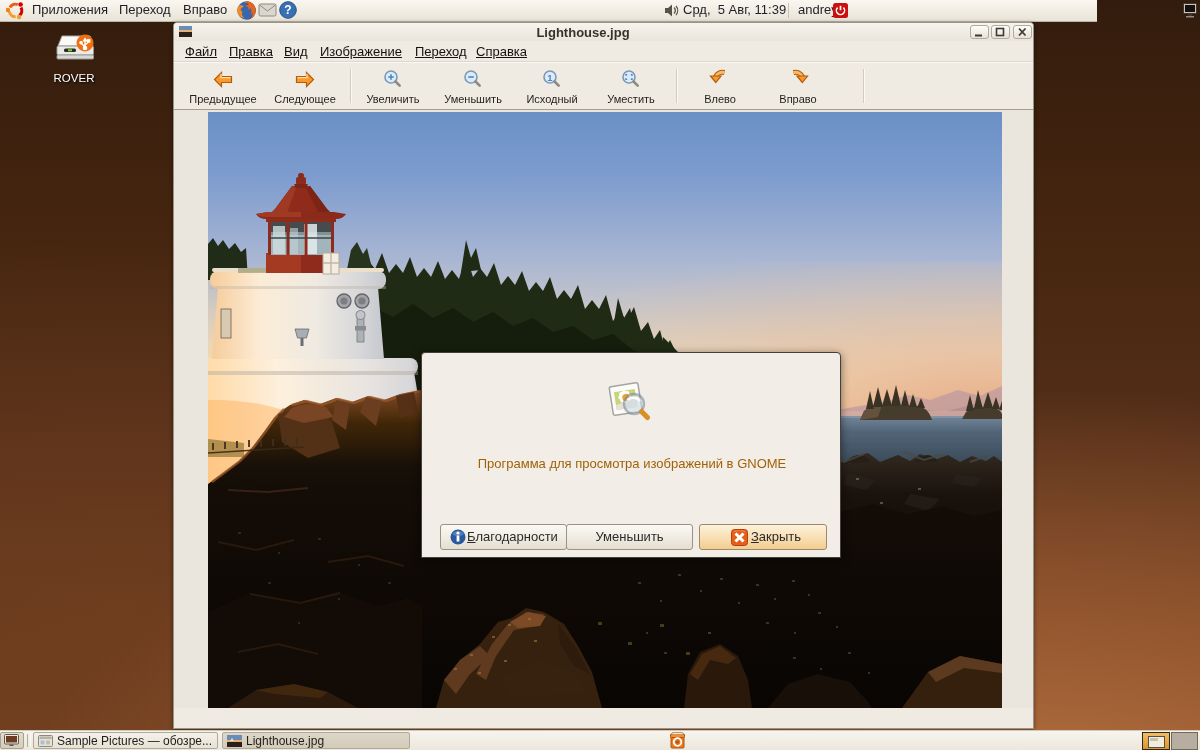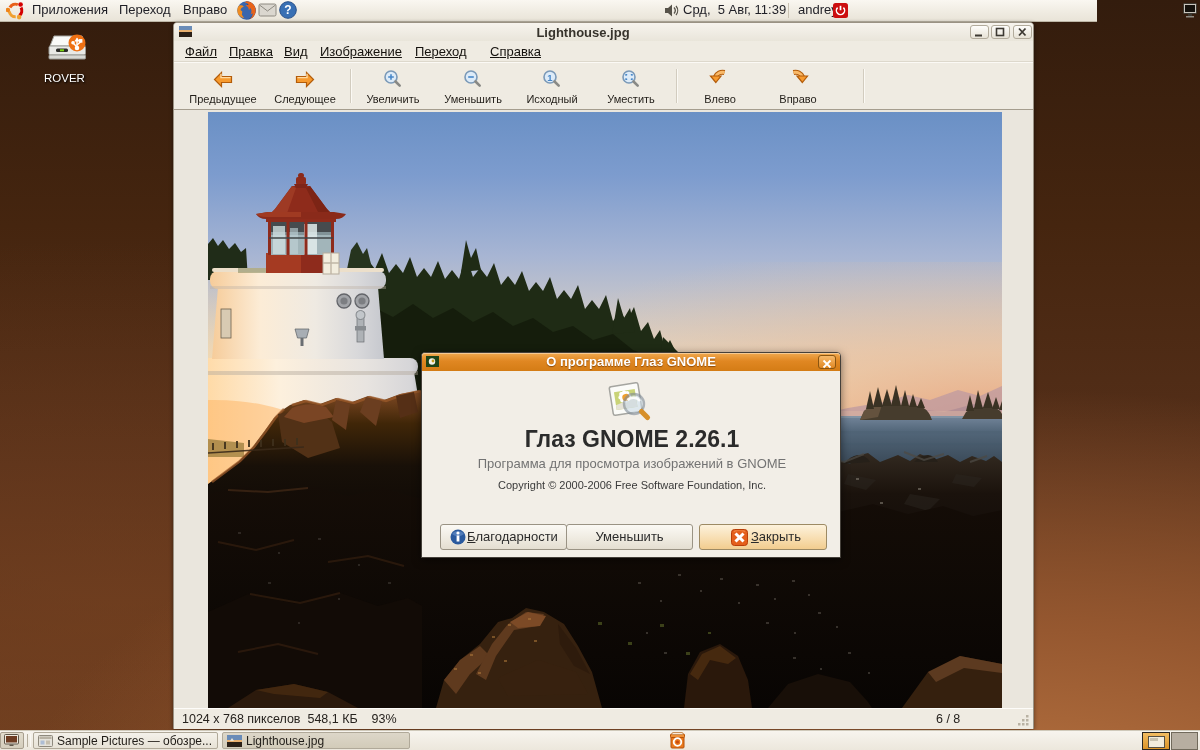--- a/index.html
+++ b/index.html
@@ -8,21 +8,21 @@
       radial-gradient(135% 100% at 84% 114%, #c07a45 0%, #965830 30%, rgba(0,0,0,0) 62%),
       radial-gradient(120% 80% at 10% 80%, rgba(120,66,32,.55) 0%, rgba(0,0,0,0) 60%),
       linear-gradient(#331c0d 0%, #45250f 30%, #56301a 62%, #6f3f20 100%);}
   .abs{position:absolute;}
   
   #panel{position:absolute;left:0;top:0;width:1097px;height:21px;
     background:linear-gradient(#faf7f1,#efebe1 60%,#e9e4d8);
     border-bottom:1px solid #bdb6a6;}
   #panel .mi{position:absolute;top:2px;font-size:13px;color:#1f1f26;}
   
-  #rover{position:absolute;left:44px;top:34px;width:60px;}
+  #rover{position:absolute;left:44px;top:34px;width:60px;text-align:center;}
   #roverlbl{margin-top:0px;font-size:11.5px;color:#fff;text-shadow:1px 1px 2px #000;}
   
   #eog{position:absolute;left:173px;top:22px;width:861px;height:707px;
     background:#efebe2;border:1px solid #9a9284;border-radius:4px 4px 0 0;
     box-sizing:border-box;box-shadow:0 1px 4px rgba(0,0,0,.45);}
   #titlebar{position:absolute;left:0;top:0;width:100%;height:18px;
     background:linear-gradient(#f7f4ee,#e9e5da);border-bottom:1px solid #d9d4c8;border-radius:3px 3px 0 0;}
   #title{position:absolute;left:329px;top:2px;width:160px;text-align:center;
     font-size:13px;font-weight:bold;color:#37332c;}
   .wbtn{position:absolute;top:2px;width:19px;height:14px;border:1px solid #b2ab9c;border-radius:3px;
@@ -160,21 +160,21 @@
           <path d="M5 2.5 l6.5 7 M11.5 2.5 l-6.5 7" stroke="#3d3933" stroke-width="1.8"></path>
         </svg>
       </div>
   </div>
   <div id="menubar">
     <span style="left:11px"><u>Ф</u>айл</span>
     <span style="left:55px"><u>П</u>равка</span>
     <span style="left:110px"><u>В</u>ид</span>
     <span style="left:146px"><u>И</u>зображение</span>
     <span style="left:241px">П<u>е</u>реход</span>
-    <span style="left:316px"><u>С</u>правка</span>
+    <span style="left:302px"><u>С</u>правка</span>
   </div>
   <div id="toolbar">
     <div class="tbi" style="left:11px;top:5px;width:76px">
       <div class="ic"><svg width="24" height="24" viewBox="0 0 24 24">
             <path d="M10.5 4.5 L3.5 11.5 L10.5 18.5 L10.5 14.5 L20.5 14.5 L20.5 8.5 L10.5 8.5 z" fill="#f79a2e" stroke="#b35c0a" stroke-width="1.2"></path>
             <path d="M10 5.8 L10 9.6 L19.5 9.6" fill="none" stroke="#ffd9a0" stroke-width="1.4"></path>
           </svg></div>
       Предыдущее</div>
     <div class="tbi" style="left:94px;top:5px;width:74px">
       <div class="ic"><svg width="24" height="24" viewBox="0 0 24 24">
@@ -500,71 +500,42 @@
           <rect x="150" y="452" width="2" height="2"></rect>
         <rect x="60" y="470" width="3" height="2"></rect>
           <rect x="130" y="486" width="2" height="2"></rect>
         <rect x="180" y="470" width="3" height="2"></rect>
           <rect x="90" y="510" width="2" height="2"></rect>
       </g>
       <path d="M20 596 L48 578 L86 572 L120 580 L150 596 z" fill="#2c1a0c"></path>
       <path d="M48 578 L86 572 L120 580 L112 586 L66 582 z" fill="#45290f" opacity=".9"></path>
     </svg>
   </div>
-  <div id="statusbar">
-    <span style="position:absolute;left:8px;top:3px">1024 x 768 пикселов&nbsp;&nbsp;548,1 КБ&nbsp;&nbsp;&nbsp;&nbsp;93%</span>
-    <span style="position:absolute;left:762px;top:3px">6 / 8</span>
-    <svg style="position:absolute;left:844px;top:6px" width="12" height="12" viewBox="0 0 12 12">
-      <g fill="#b9b2a3">
-          <rect x="8" y="0" width="2.5" height="2.5"></rect>
-          <rect x="4" y="4" width="2.5" height="2.5"></rect>
-          <rect x="8" y="4" width="2.5" height="2.5"></rect>
-          <rect x="0" y="8" width="2.5" height="2.5"></rect>
-          <rect x="4" y="8" width="2.5" height="2.5"></rect>
-          <rect x="8" y="8" width="2.5" height="2.5"></rect>
-        </g>
-    </svg>
-  </div>
 </div>
 
 <div id="about">
-  <div id="abar">
-    <svg class="abs" style="left:4px;top:3px" width="13" height="11" viewBox="0 0 13 11">
-      <rect width="13" height="11" fill="#1e4418"></rect>
-      <circle cx="6" cy="5.5" r="3.2" fill="#f2f2ee"></circle>
-      <circle cx="7" cy="5" r="1.4" fill="#c8a020"></circle>
-    </svg>
-    <span class="t">О программе Глаз GNOME</span>
-    <div class="abs" style="left:396px;top:2px;width:18px;height:14px;border:1px solid #8a5510;border-radius:3px;background:linear-gradient(#f6b96a,#e08722);box-sizing:border-box">
-      <svg width="16" height="12" viewBox="0 0 16 12">
-          <path d="M4.5 2.5 l7 7 M11.5 2.5 l-7 7" stroke="#fff" stroke-width="1.8"></path>
-        </svg>
-    </div>
-  </div>
 
   <svg class="abs" style="left:185px;top:27px" width="46" height="42" viewBox="0 0 46 42">
     <g transform="rotate(-9 22 18)">
       <rect x="4" y="4" width="29" height="29" rx="2" fill="#fbfbf8" stroke="#a5a5a0" stroke-width="1.5"></rect>
       <rect x="8" y="10" width="21" height="18" fill="#c9d377"></rect>
       <path d="M8 23 l21-5 v10 h-21 z" fill="#e6e3d6"></path>
       <g fill="#fff">
           <ellipse cx="18" cy="16" rx="3.2" ry="6.5" transform="rotate(-45 18 16)"></ellipse>
           <ellipse cx="18" cy="16" rx="3.2" ry="6.5" transform="rotate(45 18 16)"></ellipse>
           <ellipse cx="18" cy="16" rx="6.5" ry="3.2"></ellipse>
           <ellipse cx="18" cy="16" rx="3.2" ry="6.5"></ellipse>
         </g>
       <circle cx="19" cy="17" r="3.6" fill="#efa02e"></circle>
     </g>
     <circle cx="27" cy="24" r="10" fill="#cadae6" opacity=".6" stroke="#7e8a96" stroke-width="2.4"></circle>
     <path d="M20.5 20 a8.5 8.5 0 0 1 12.5 1" stroke="#fff" stroke-width="2.4" fill="none" opacity=".9"></path>
     <path d="M34.5 31.5 l6 6" stroke="#d78f28" stroke-width="5.2" stroke-linecap="round"></path>
   </svg>
-  <div class="abs" style="left:0;top:73px;width:420px;text-align:center;font-size:23px;font-weight:bold;color:#2b2b2b">Глаз GNOME 2.26.1</div>
-  <div class="abs" style="left:0;top:103px;width:420px;text-align:center;font-size:13px;color:#737373">Программа для просмотра изображений в GNOME</div>
-  <div class="abs" style="left:0;top:126px;width:420px;text-align:center;font-size:11px;color:#3a3a3a">Copyright © 2000-2006 Free Software Foundation, Inc.</div>
+  <div class="abs" style="left:0;top:103px;width:420px;text-align:center;font-size:13px;color:#a16207">Программа для просмотра изображений в GNOME</div>
   <div class="dbtn" style="left:18px;width:127px">
     <svg class="abs" style="left:9px;top:4px" width="16" height="16" viewBox="0 0 16 16">
       <circle cx="8" cy="8" r="7.5" fill="#2a5a9e"></circle>
       <path d="M2 5 a7.5 7.5 0 0 1 12 0 a10 10 0 0 1 -12 0" fill="#5b86c0" opacity=".8"></path>
       <rect x="6.6" y="6.5" width="2.8" height="6" fill="#fff"></rect>
       <circle cx="8" cy="4" r="1.6" fill="#fff"></circle>
     </svg>
     <span style="margin-left:18px"><u>Б</u>лагодарности</span>
   </div>
   <div class="dbtn" style="left:144px;width:127px">Уменьшить</div>

